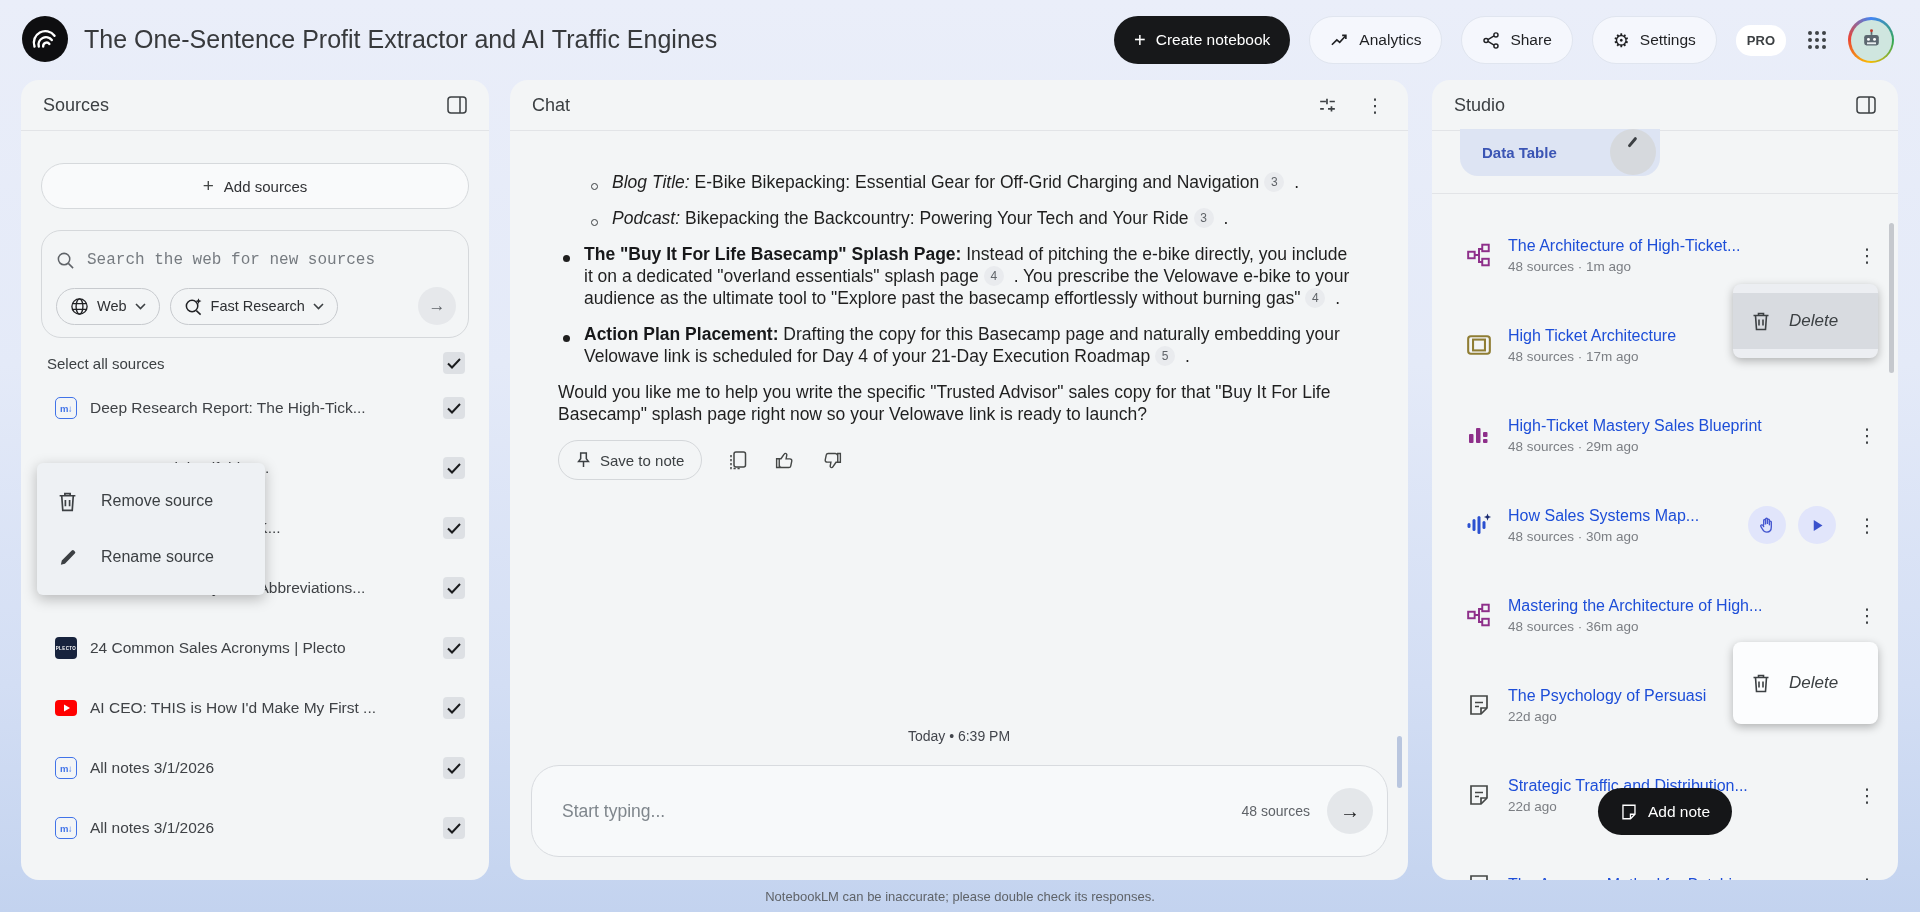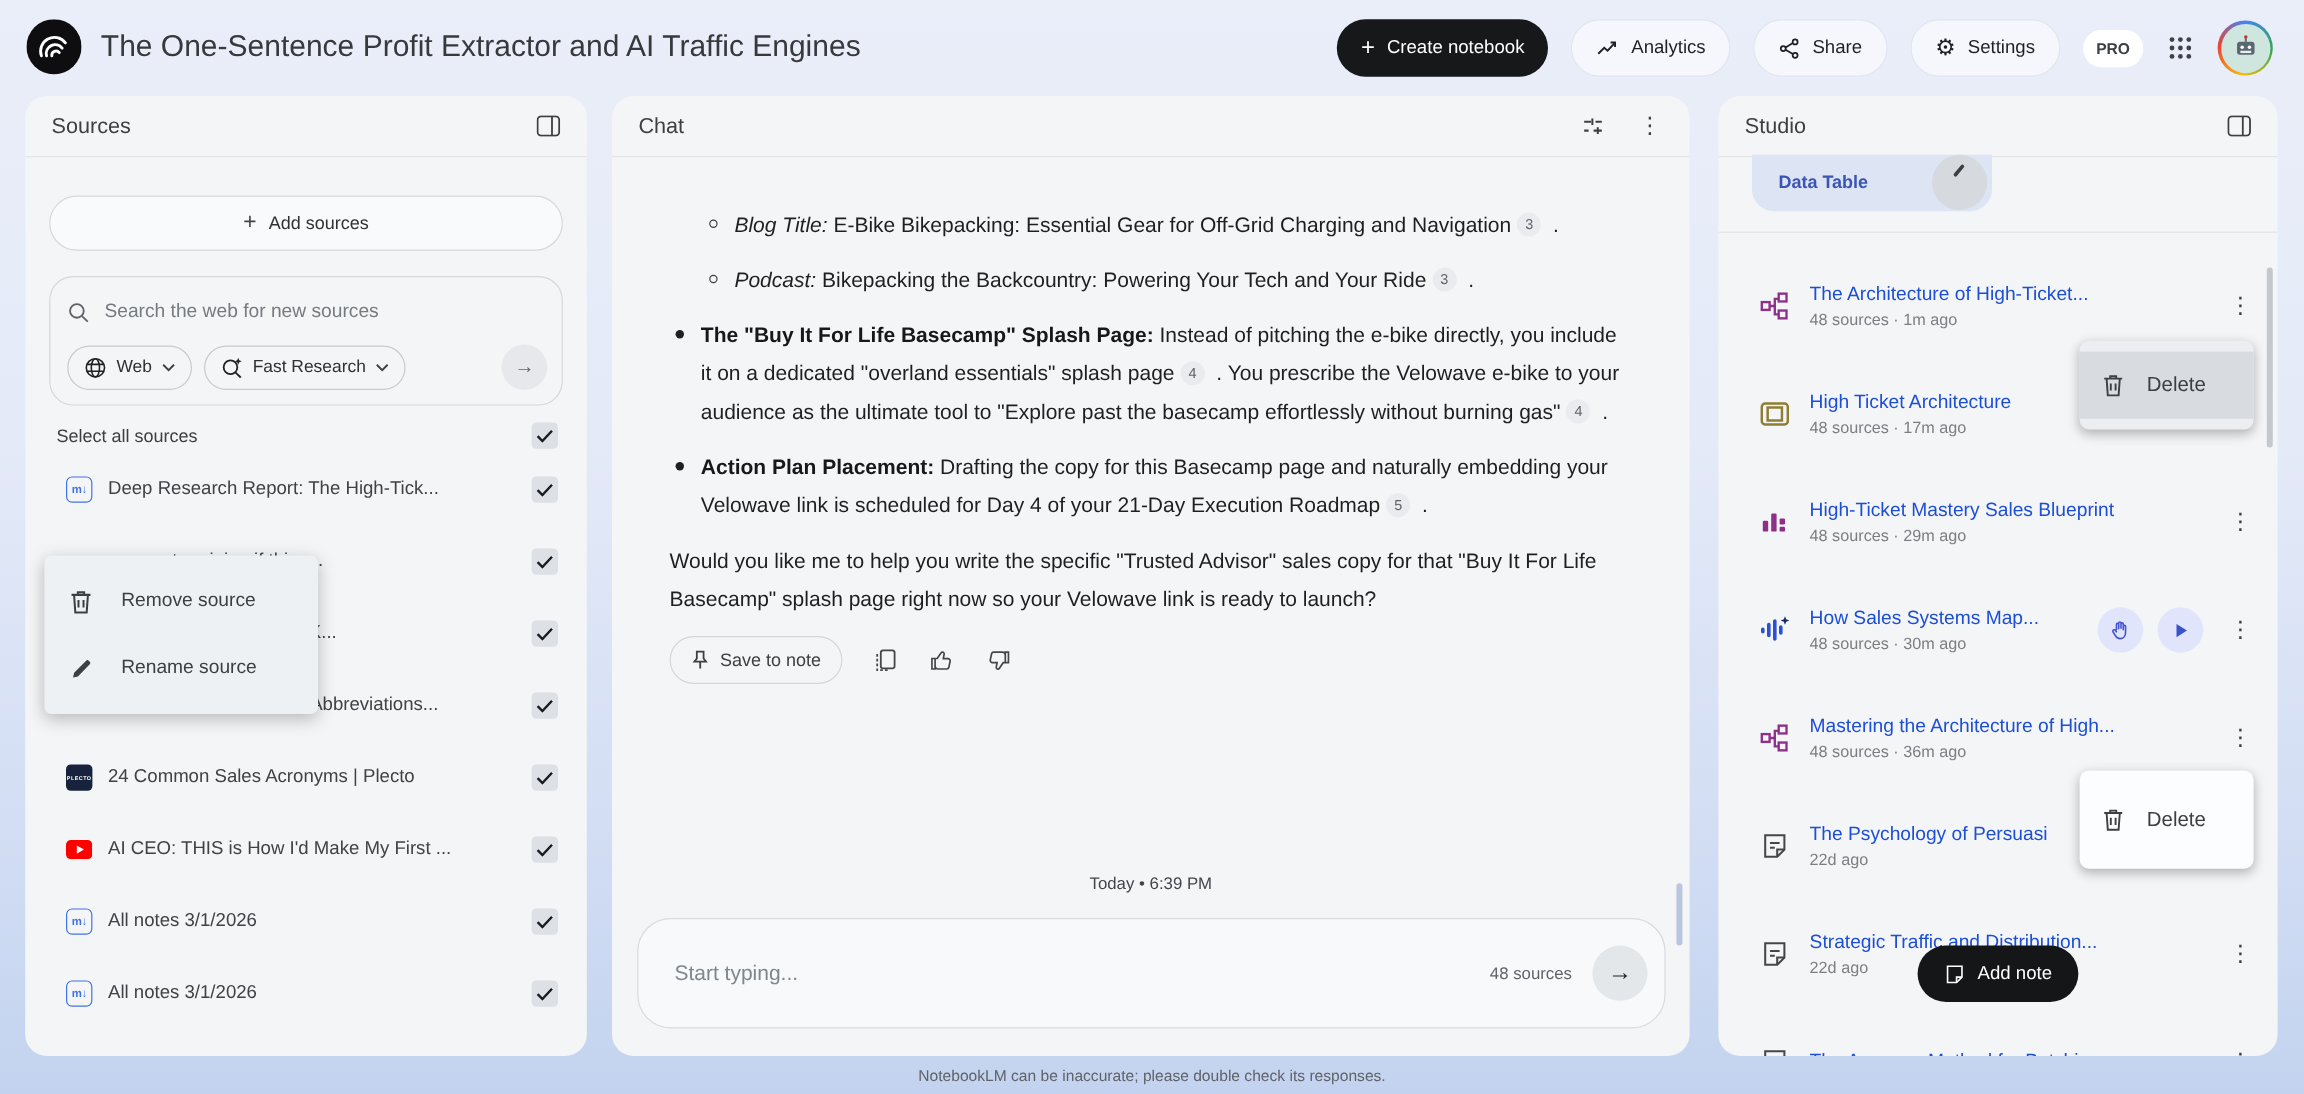--- a/index.html
+++ b/index.html
@@ -34,21 +34,21 @@
                   padding:0 22px; font-size:18px; color:#3c4043; border-bottom:1px solid #e2e4e7; }
   .hdr-icons { display:flex; align-items:center; gap:26px; }
 
   
   .add-sources-btn { margin:32px 20px 0; height:46px; border:1px solid #d6d9dc; border-radius:23px;
                      background:#f9fafb; display:flex; align-items:center; justify-content:center; gap:10px;
                      font-size:15px; color:#303134; cursor:pointer; }
   .add-sources-btn .plus { font-size:19px; color:#444746; }
   .search-box { margin:21px 20px 0; border:1px solid #d5d8db; border-radius:20px; padding:8px 12px 12px 14px; }
   .search-row { display:flex; align-items:center; gap:12px; height:42px; }
-  .search-row input { flex:1; border:none; outline:none; background:transparent; font-size:16px; color:#8b5cf6; font-family:Liberation Sans, sans-serif; }
+  .search-row input { flex:1; border:none; outline:none; background:transparent; font-size:16px; color:#8b5cf6; font-family:Liberation Mono, monospace; }
   .search-row input::placeholder { color:#767b80; }
   .chip-row { display:flex; align-items:center; gap:10px; margin-top:6px; }
   .filter-chip { height:37px; border:1px solid #c7cace; border-radius:19px; display:flex; align-items:center;
                  gap:8px; padding:0 13px; font-size:14.5px; color:#2e3033; cursor:pointer; background:transparent; }
   .search-go { margin-left:auto; width:38px; height:38px; border-radius:50%; background:#e6e8eb;
                display:flex; align-items:center; justify-content:center; font-size:17px; color:#5f6368; cursor:pointer; }
   .select-all-row { display:flex; align-items:center; justify-content:space-between; margin:14px 24px 0 26px; }
   .select-all-row span { font-size:15px; color:#3c4043; }
   .checkbox { width:22px; height:22px; border-radius:4px; background:#dde0e4; display:flex;
               align-items:center; justify-content:center; cursor:pointer; flex:0 0 22px; }
@@ -61,21 +61,21 @@
   .fav.md { border:1.6px solid #4173e8; color:#4173e8; font-size:9.5px; border-radius:5px; letter-spacing:-0.5px; font-weight:700; }
   .fav.plecto { background:#17233d; color:#fff; font-size:4.5px; letter-spacing:.4px; }
 
   
   .ctx-menu { position:absolute; left:16px; top:383px; width:228px; border-radius:6px; background:#eef1f4;
               box-shadow:0 4px 14px rgba(0,0,0,.25); padding:10px 0; z-index:8; }
   .ctx-item { height:56px; display:flex; align-items:center; gap:24px; padding:0 21px; font-size:16px; color:#3c4043; cursor:pointer; }
 
   
   .chat-scroll { padding:40px 24px 0; }
-  .blk { position:relative; font-size:17.5px; line-height:32px; color:#1f1f1f; margin:0 24px 14px; }
+  .blk { position:relative; font-size:17.5px; line-height:22px; color:#1f1f1f; margin:0 24px 14px; }
   .blk.bullet { padding-left:26px; }
   .blk.sub-bullet { padding-left:26px; margin-left:52px; }
   .marker { position:absolute; left:5px; top:12px; width:7px; height:7px; border-radius:50%; }
   .marker.dot { background:#1f1f1f; }
   .marker.circ { width:7px; height:7px; border:1.5px solid #3c4043; background:transparent; }
   .seg-bold { font-weight:700; color:#17181a; }
   .seg-italic { font-style:italic; }
   .cite { display:inline-flex; align-items:center; justify-content:center; width:20px; height:20px;
           border-radius:50%; background:#e9ebee; color:#5f6368; font-size:12px; margin:0 5px; vertical-align:2px; cursor:pointer; }
   .actions { display:flex; align-items:center; gap:27px; margin:15px 24px 0; }
@@ -107,21 +107,21 @@
   .st-row { display:flex; align-items:center; height:90px; padding:0 20px 0 34px; gap:16px; cursor:pointer; }
   .st-icon { width:26px; flex:0 0 26px; display:flex; align-items:center; justify-content:center; }
   .st-text { flex:1; min-width:0; }
   .st-title { font-size:16px; color:#1d4ed8; font-weight:500; white-space:nowrap; overflow:hidden; }
   .st-meta { font-size:13.5px; color:#7b7e83; margin-top:4px; white-space:nowrap; overflow:hidden; }
   .st-actions { display:flex; gap:12px; margin-right:4px; }
   .circle-btn { width:38px; height:38px; border-radius:50%; background:#e1e5fb; display:flex;
                 align-items:center; justify-content:center; cursor:pointer; }
   .kebab { color:#3c4043; font-size:19px; width:22px; text-align:center; cursor:pointer; line-height:1; }
 
-  .delete-menu { position:absolute; width:145px; border-radius:8px; box-shadow:0 3px 10px rgba(0,0,0,.28); z-index:7; }
+  .delete-menu { position:absolute; width:145px; border-radius:8px; box-shadow:0 3px 10px rgba(0,0,0,.28); z-index:7;font-style:italic; }
   #delete-menu-1 { left:301px; top:204px; background:#eceef2; padding:9px 0; }
   #delete-menu-1 .del-item { background:#d8dbe0; }
   #delete-menu-2 { left:301px; top:562px; background:#fcfdfe; padding:13px 0; }
   .del-item { height:56px; display:flex; align-items:center; gap:19px; padding:0 19px; font-size:17px; color:#3c4043; cursor:pointer; }
 
   .add-note-btn { position:absolute; left:50%; transform:translateX(-50%); top:708px; height:47px;
                   background:#151618; border-radius:24px; color:#fff; display:flex; align-items:center;
                   gap:10px; padding:0 22px; font-size:15.5px; z-index:9; cursor:pointer; white-space:nowrap;text-align:right; }
 
   .footer-note { position:absolute; bottom:8px; width:100%; text-align:center; font-size:13px; color:#5f6368; }

